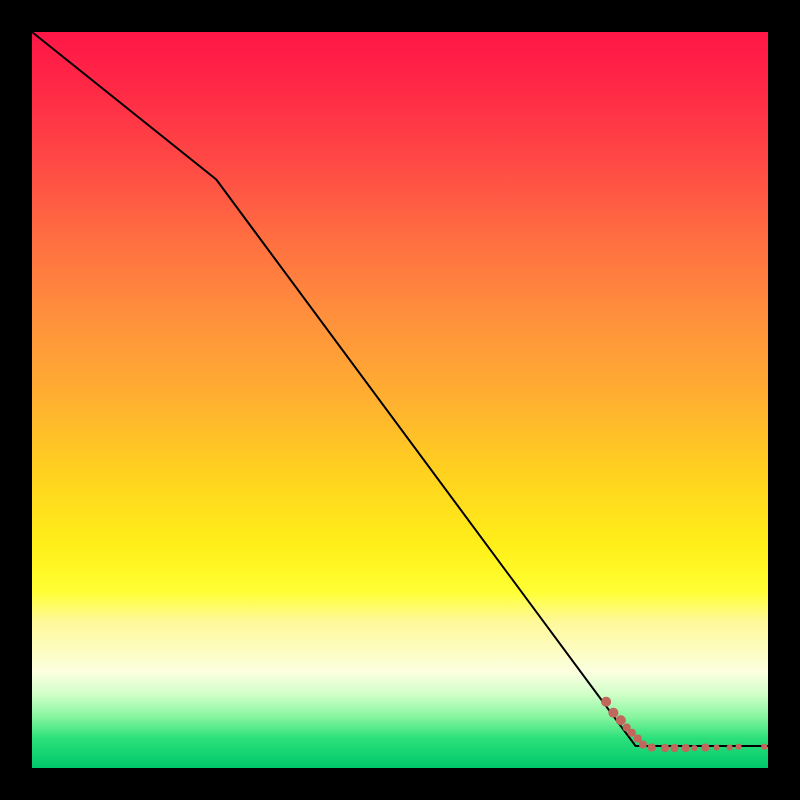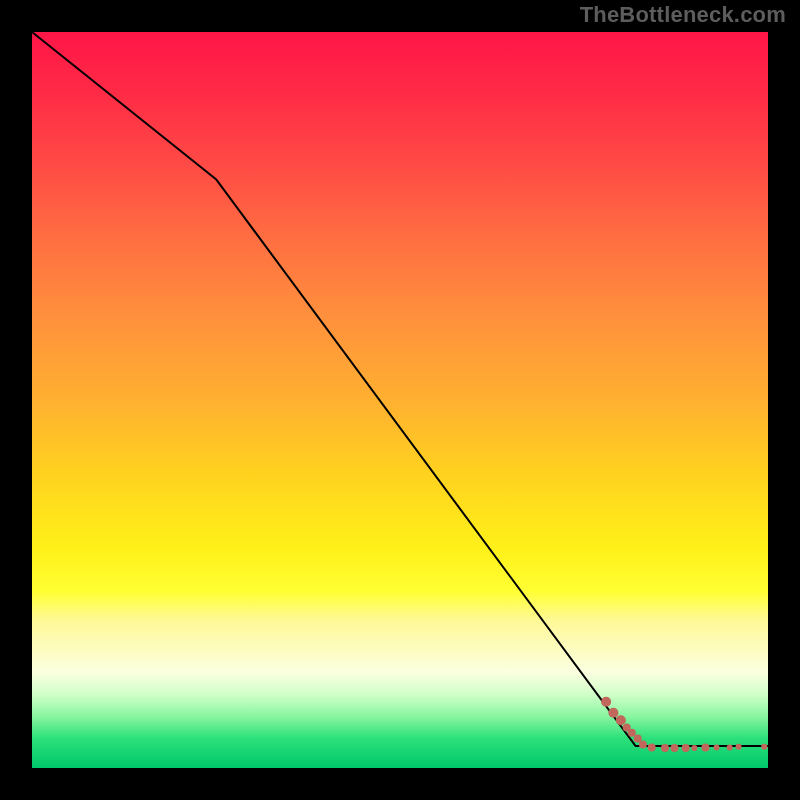--- a/index.html
+++ b/index.html
@@ -70,21 +70,20 @@
   }
   .pt {
     fill: #c1675c;
     stroke: none;
   }
 </style>
 </head>
 <body>
 
 <div class="frame">
-  <div class="watermark">TheBottleneck.com</div>
   <div class="plot"></div>
   <svg class="overlay" viewBox="0 0 736 736">
     <path class="curve" d="M0.0 0.0 L184.0 147.2 L603.5 713.9 L736.0 713.9"></path>
     <g>
         <circle class="pt" cx="574.1" cy="669.8" r="5"></circle>
         <circle class="pt" cx="581.4" cy="680.8" r="5"></circle>
         <circle class="pt" cx="588.8" cy="688.2" r="5"></circle>
         <circle class="pt" cx="594.7" cy="695.5" r="4"></circle>
         <circle class="pt" cx="599.8" cy="700.7" r="4"></circle>
         <circle class="pt" cx="605.7" cy="706.6" r="4"></circle>

